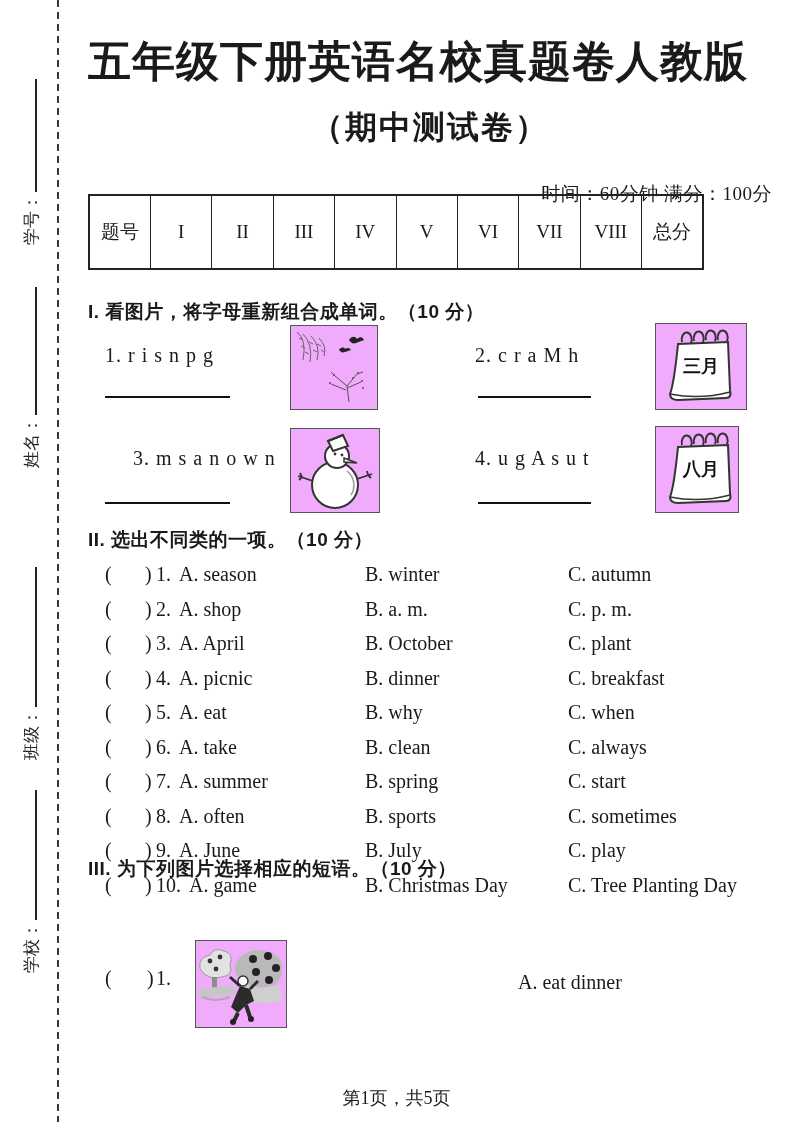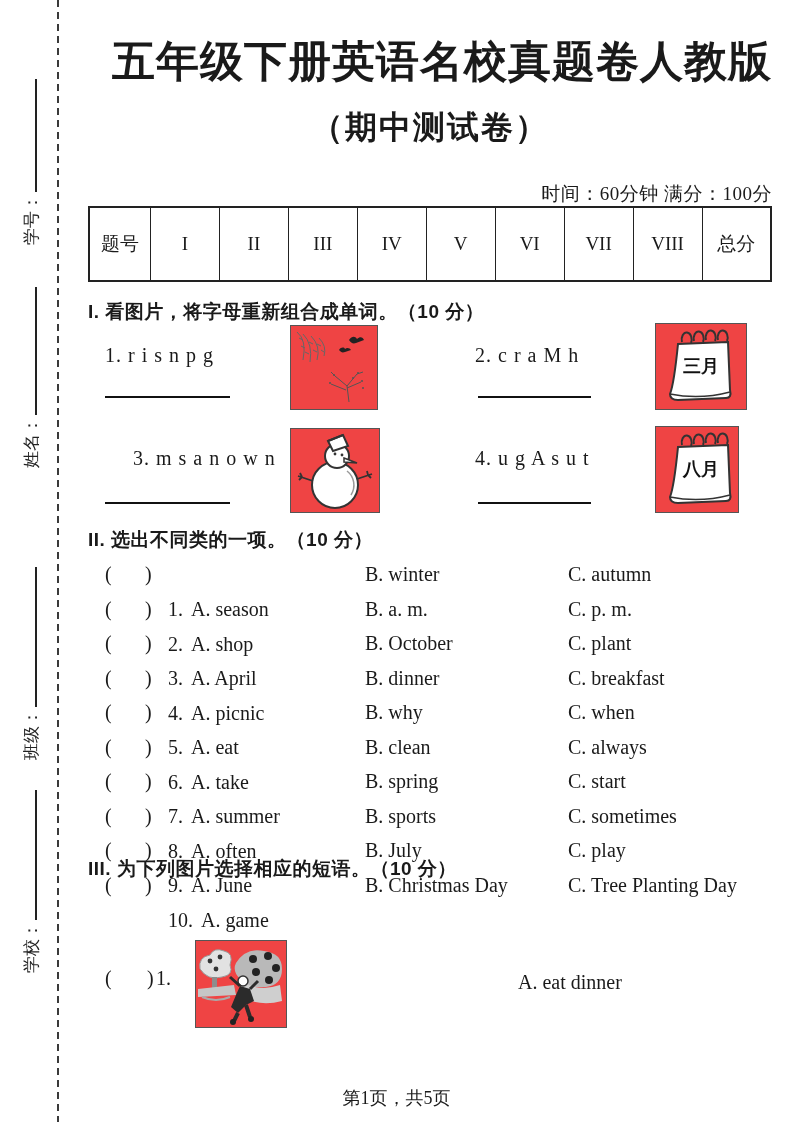--- a/index.html
+++ b/index.html
@@ -15,54 +15,54 @@
   }
   .margin-field{
     position:absolute;left:18px;transform:rotate(-90deg);transform-origin:0 0;
     white-space:nowrap;font-size:17px;color:#222;
   }
   .margin-field .blank{
     display:inline-block;height:1em;border-bottom:2px solid #222;margin-left:2px;
   }
   
   .title{
-    position:absolute;left:88px;top:33px;width:684px;text-align:right;
+    position:absolute;left:88px;top:33px;width:684px;text-align:left;
     font-size:43px;font-weight:bold;letter-spacing:1px;
   }
   .subtitle{
     position:absolute;left:88px;top:106px;width:684px;text-align:center;
     font-size:32px;font-weight:bold;letter-spacing:2px;
   }
   .meta{
     position:absolute;right:21px;top:181px;font-size:19px;letter-spacing:.5px;
   }
   
   table.score{
-    position:absolute;left:88px;top:206px;width:684px;height:76px;
+    position:absolute;left:88px;top:194px;width:616px;height:76px;
     border-collapse:collapse;table-layout:fixed;
   }
   table.score td{
     border:1.5px solid #222;text-align:center;vertical-align:middle;
     font-size:19px;height:38px;padding:0;
   }
   table.score{border:2px solid #222;}
   
   .sec-heading{
     position:absolute;left:88px;font-size:19px;font-weight:bold;
     font-family:"Liberation Sans","DejaVu Sans",sans-serif;letter-spacing:.5px;
   }
   .s1-text{position:absolute;font-size:20px;letter-spacing:1px;}
   .s1-blank{position:absolute;border-bottom:2px solid #111;}
   .pic-box{
-    position:absolute;border:1px solid #555;background:#ef4444;box-sizing:border-box;
+    position:absolute;border:1px solid #555;background:#f0abfc;box-sizing:border-box;
   }
   .q-row{position:absolute;left:88px;width:684px;height:26px;font-size:20px;}
   .q-row .paren-open{position:absolute;left:17px;}
   .q-row .paren-close{position:absolute;left:57px;}
-  .q-row .qa{position:absolute;left:80px;white-space:nowrap;margin-top:35px;}
+  .q-row .qa{position:absolute;left:68px;white-space:nowrap;}
   .q-row .qa .num{margin-right:8px;}
   .q-row .optb{position:absolute;left:277px;white-space:nowrap;}
   .q-row .optc{position:absolute;left:480px;white-space:nowrap;}
   .s3-paren{position:absolute;font-size:20px;}
   .footer{
     position:absolute;left:0;top:1086px;width:793px;text-align:center;font-size:18px;
   }
   svg text{font-family:inherit;}
 </style>
 </head>

